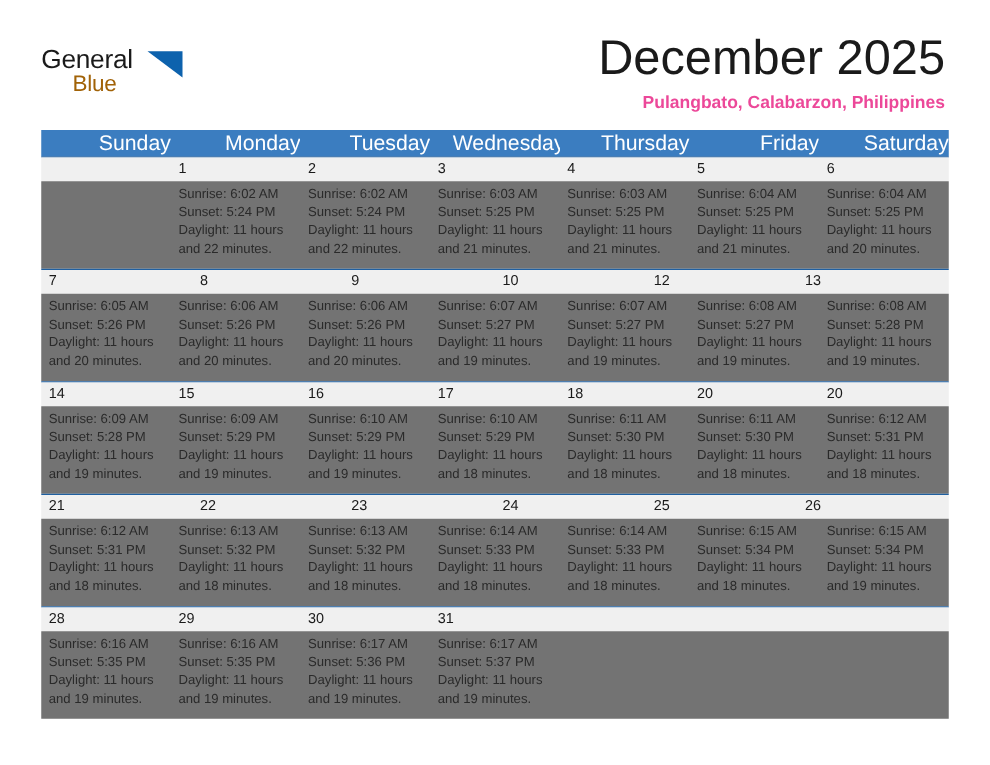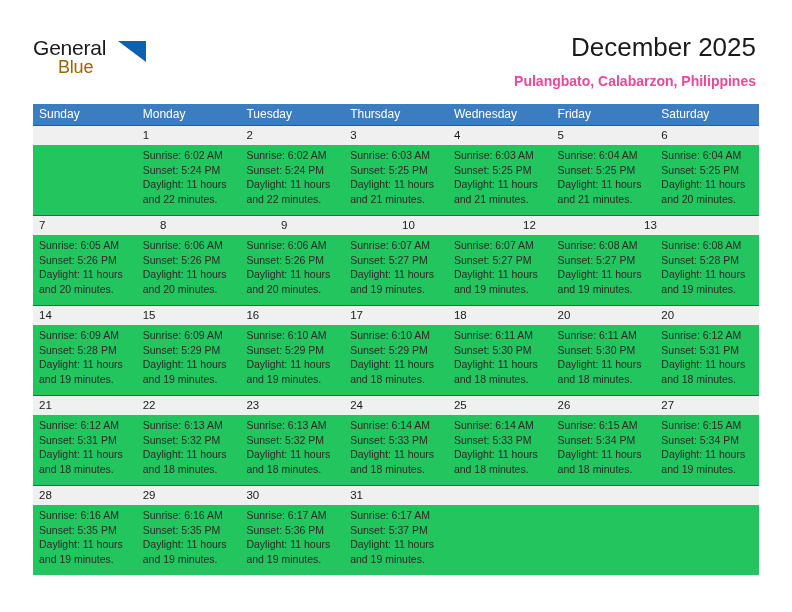--- a/index.html
+++ b/index.html
@@ -67,21 +67,21 @@
     border-left: 28px solid transparent;
   }
 
   .title-block {
     position: absolute;
     right: 36px;
     top: 30px;
     text-align: right;
   }
   .cal-title {
-    font-size: 26px;
+    font-size: 39px;
     font-weight: normal;
     color: #1a1a1a;
     line-height: 34px;
     white-space: nowrap;
   }
   .cal-subtitle {
     margin-top: 9px;
     font-size: 14px;
     font-weight: bold;
     color: #ec4899;
@@ -98,43 +98,44 @@
   }
 
   .weekdays {
     display: flex;
     background: #3b7dc0;
     height: 21px;
   }
   .weekday {
     flex: 1 1 0;
     color: #ffffff;
-    font-size: 12px;
+    font-size: 17px;
     line-height: 21px;
-    padding-left: 6px;
+    padding-left: 18px;
     box-sizing: border-box;
     overflow: hidden;
     white-space: nowrap;
+    text-align: right;
   }
 
   .week {
     position: relative;
     border-top: 1.5px solid #1f5fa0;
   }
   .week:first-of-type {
     border-top: none;
   }
   .week-numbers {
     display: flex;
     background: #f0f0f0;
     height: 19px;
   }
   .week-body {
     display: flex;
-    background: #22c55e;
+    background: #737373;
     height: 70px;
   }
   .daynum {
     flex: 1 1 0;
     font-size: 11.5px;
     line-height: 19px;
     padding-left: 6px;
     box-sizing: border-box;
     color: #1a1a1a;
     white-space: nowrap;
@@ -173,22 +174,22 @@
     </div>
 
   </div>
 
   <div class="calendar">
 
     <div class="weekdays">
       <div class="weekday">Sunday</div>
       <div class="weekday">Monday</div>
       <div class="weekday">Tuesday</div>
+      <div class="weekday">Wednesday</div>
       <div class="weekday">Thursday</div>
-      <div class="weekday">Wednesday</div>
       <div class="weekday">Friday</div>
       <div class="weekday">Saturday</div>
     </div>
 
     <div class="week">
       <div class="week-numbers">
         <div class="daynum"></div>
         <div class="daynum">1</div>
         <div class="daynum">2</div>
         <div class="daynum">3</div>
@@ -333,21 +334,20 @@
     </div>
 
     <div class="week">
       <div class="week-numbers">
         <div class="daynum">21</div>
         <div class="daynum">22</div>
         <div class="daynum">23</div>
         <div class="daynum">24</div>
         <div class="daynum">25</div>
         <div class="daynum">26</div>
-        <div class="daynum">27</div>
       </div>
       <div class="week-body">
         <div class="daycell">
           <div>Sunrise: 6:12 AM</div>
           <div>Sunset: 5:31 PM</div>
           <div class="wrapline">Daylight: 11 hours and 18 minutes.</div>
         </div>
         <div class="daycell">
           <div>Sunrise: 6:13 AM</div>
           <div>Sunset: 5:32 PM</div>

